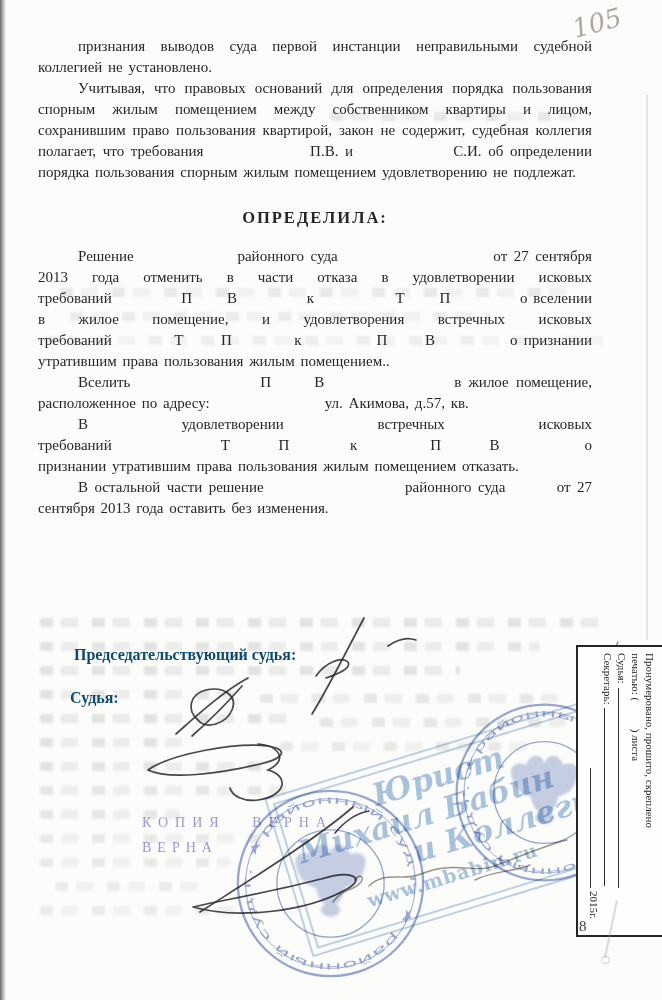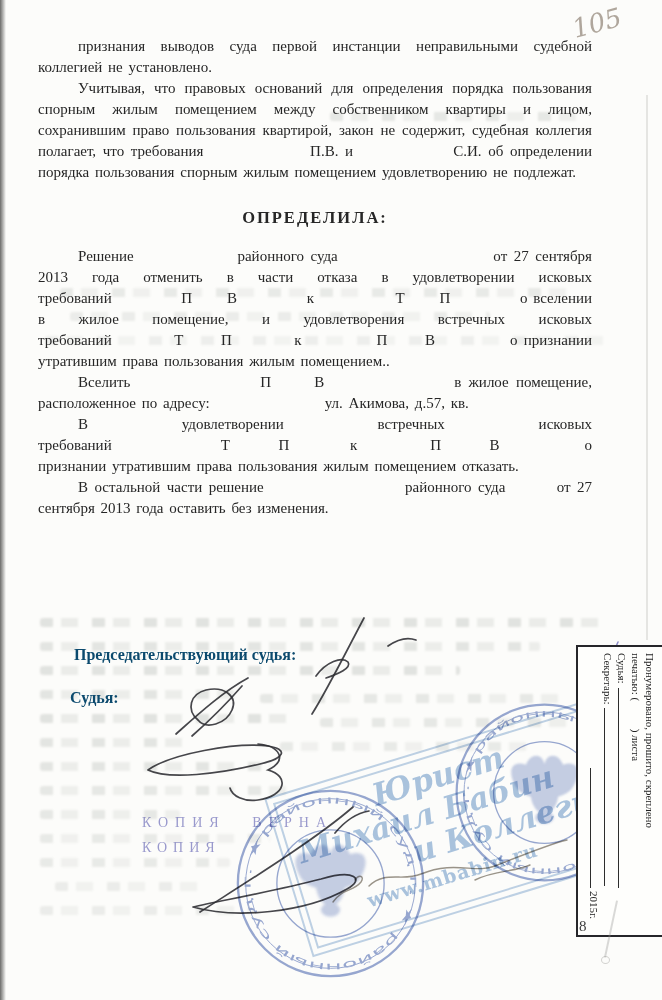--- a/index.html
+++ b/index.html
@@ -147,21 +147,21 @@
     <path d="M 150,50 C 170,40 190,42 205,35"></path>
   </svg>
   <svg class="sig purple" style="left:574px;top:612px" width="90" height="330" viewBox="0 0 90 330">
     <path d="M 44,30 C 24,70 62,95 40,135 C 22,165 60,185 42,220 C 30,248 52,266 44,292"></path>
     <path d="M 62,42 C 46,82 74,108 54,148 C 38,180 68,202 52,240 C 42,264 62,280 56,300"></path>
     <path d="M 6,140 C 36,118 68,96 84,74 C 92,62 82,58 68,70"></path>
   </svg>
 
   <div class="copy-stamp">
     <div class="l1">КОПИЯ ВЕРНА</div>
-    <div class="l2">КОПИЯ</div>
+    <div class="l2">ВЕРНА</div>
   </div>
 
   <svg class="seal" style="left:233px;top:786px" width="195" height="195" viewBox="0 0 200 200">
     <defs>
         <path id="rimL" d="M 100,18 a 82,82 0 1 1 -0.2,0" fill="none"></path>
       </defs>
     <circle cx="100" cy="100" r="95" stroke-width="2.4"></circle>
     <circle cx="100" cy="100" r="87" stroke-width="1"></circle>
     <circle cx="100" cy="100" r="55" stroke-width="1.4"></circle>
     <g class="eagle">

